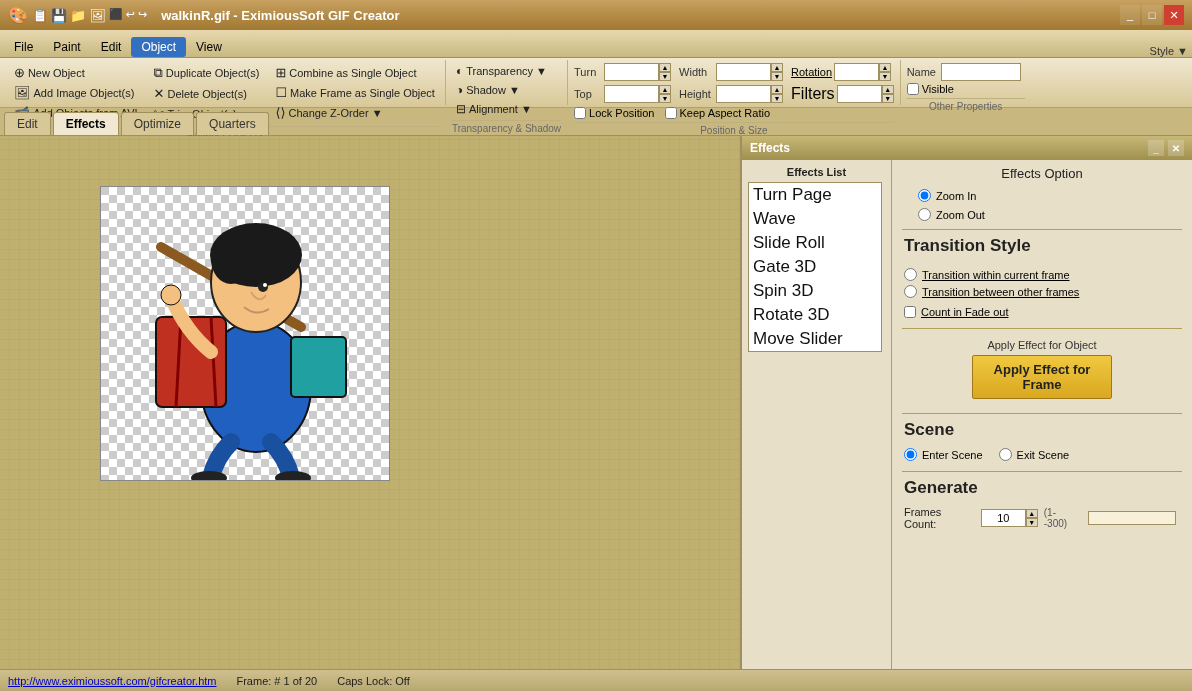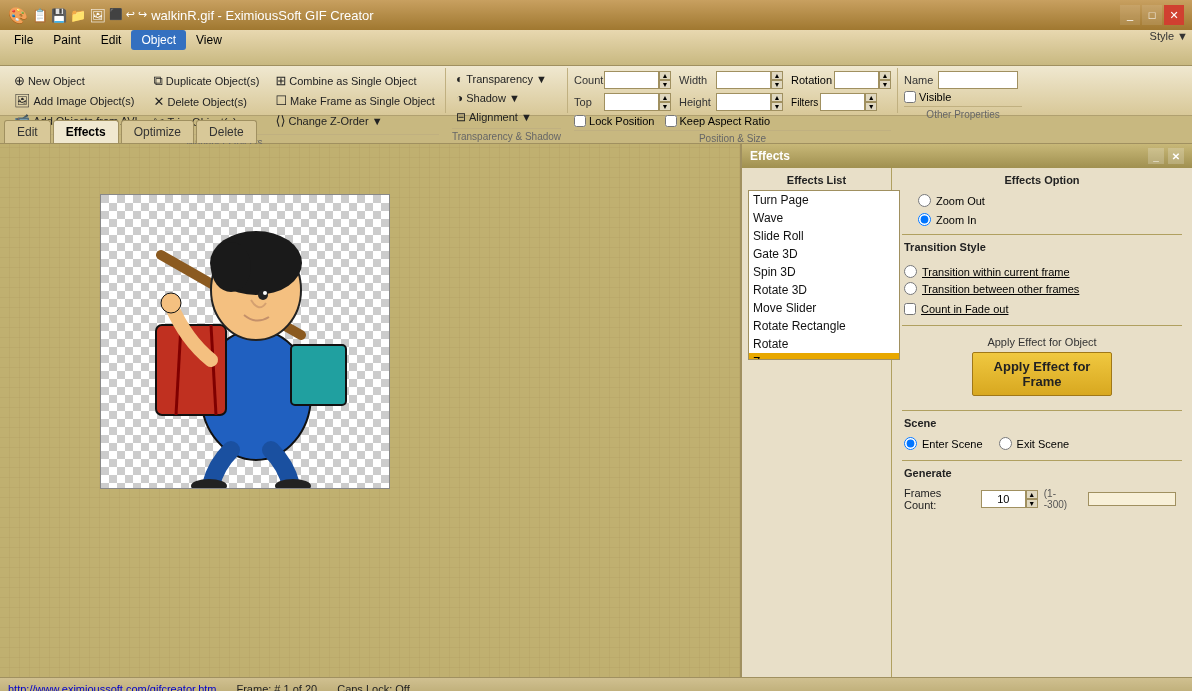--- a/index.html
+++ b/index.html
@@ -22,23 +22,23 @@
       width: 20px; height: 20px;
       display: flex; align-items: center; justify-content: center;
       font-size: 11px; cursor: pointer; color: white;
       background: rgba(255,255,255,0.1);
     }
     .title-btn.close { background: #d04030; }
 
     
     .menu-bar {
       background: linear-gradient(to bottom, #e8d8b0, #c8b880);
-      height: 36px;
-      display: flex;
-      align-items: flex-start;
+      height: 28px;
+      display: flex;
+      align-items: flex-end;
       padding: 0 4px;
       border-bottom: 1px solid #a09060;
     }
     .menu-item {
       padding: 3px 10px;
       cursor: pointer;
       font-size: 12px;
       color: #000;
       border-radius: 3px;
     }
@@ -176,58 +176,58 @@
       border-right: 1px solid #b0a060;
     }
     .effects-list-title {
       font-size: 11px;
       font-weight: bold;
       text-align: center;
       margin-bottom: 4px;
       color: #222;
     }
     .effects-listbox {
-      width: 152px;
+      width: 134px;
       height: 170px;
       border: 1px solid #a09060;
       background: white;
       overflow-y: scroll;
-      font-size: 12px;
+      font-size: 17px;
     }
     .effects-listbox-item {
       padding: 2px 4px;
       cursor: pointer;
       color: #111;
     }
     .effects-listbox-item.selected { background: #e8a800; color: #000; }
 
     
     .effects-options-section {
       flex: 1;
       padding: 6px;
     }
     .effects-options-title {
-      font-size: 11px;
-      font-weight: bold;
+      font-size: 13px;
+      font-weight: normal;
       text-align: center;
       margin-bottom: 8px;
       color: #222;
     }
     .radio-group { display: flex; flex-direction: column; gap: 6px; margin: 8px 0; }
     .radio-item { display: flex; align-items: center; gap: 5px; font-size: 11px; cursor: pointer; }
     .radio-item input { cursor: pointer; }
 
     
     .section-divider {
       height: 1px;
       background: #b0a060;
       margin: 6px 4px;
     }
     .section-label {
-      font-size: 11px;
+      font-size: 17px;
       font-weight: bold;
       color: #222;
       margin: 4px 6px;
     }
     .panel-section { padding: 4px 6px; }
     .apply-btn {
       background: linear-gradient(to bottom, #f0c840, #d8a820);
       border: 1px solid #a07818;
       color: #222;
       font-size: 13px;
@@ -281,21 +281,21 @@
     <span style="font-size:16px;">🎨</span>
     <span style="display:flex;gap:3px;font-size:13px;">
       <span>📋</span>
       <span>💾</span>
       <span>📁</span>
       <span>🖼</span>
       <span style="font-size:11px;">⬛</span>
       <span style="font-size:11px;">↩</span>
       <span style="font-size:11px;">↪</span>
     </span>
-    <span style="margin-left:0;">walkinR.gif - EximiousSoft GIF Creator</span>
+    <span style="margin-left:10px;font-weight:bold;">walkinR.gif - EximiousSoft GIF Creator</span>
   </div>
   <div class="title-controls">
     <div class="title-btn">_</div>
     <div class="title-btn">□</div>
     <div class="title-btn close">✕</div>
   </div>
 </div>
 
 <div class="menu-bar">
   <div class="menu-item">File</div>
@@ -370,37 +370,37 @@
         <span style="font-size:12px;">⊟</span>
         <span>Alignment ▼</span>
       </div>
     </div>
     <div class="toolbar-group-label">Transparency &amp; Shadow</div>
   </div>
 
   <div class="toolbar-group" style="min-width:220px;">
     <div style="display:flex; flex-direction:column; gap:2px; flex:1; padding-top:2px;">
       <div class="toolbar-row">
-        <span class="tb-label" style="width:28px;">Count</span>
+        <span class="tb-label" style="width:28px;">Turn</span>
         <div class="spinbox">
           <input type="text" value="" style="">
           <div class="spinbox-btns">
             <div class="spinbox-btn">▲</div>
             <div class="spinbox-btn">▼</div>
           </div>
         </div>
         <span class="tb-label" style="width:35px; margin-left:6px;">Width</span>
         <div class="spinbox">
           <input type="text" value="" style="">
           <div class="spinbox-btns">
             <div class="spinbox-btn">▲</div>
             <div class="spinbox-btn">▼</div>
           </div>
         </div>
-        <span style="font-size:11px;margin-left:6px;">Rotation</span>
+        <span style="font-size:11px;margin-left:6px;text-decoration:underline;">Rotation</span>
         <div class="spinbox">
           <input type="text" value="" style="width: 45px;">
           <div class="spinbox-btns">
             <div class="spinbox-btn">▲</div>
             <div class="spinbox-btn">▼</div>
           </div>
         </div>
       </div>
       <div class="toolbar-row">
         <span class="tb-label" style="width:28px;">Top</span>
@@ -412,21 +412,21 @@
           </div>
         </div>
         <span class="tb-label" style="width:35px; margin-left:6px;">Height</span>
         <div class="spinbox">
           <input type="text" value="" style="">
           <div class="spinbox-btns">
             <div class="spinbox-btn">▲</div>
             <div class="spinbox-btn">▼</div>
           </div>
         </div>
-        <span style="font-size:10px;margin-left:6px;">Filters</span>
+        <span style="font-size:16px;margin-left:6px;">Filters</span>
         <div class="spinbox">
           <input type="text" value="" style="width: 45px;">
           <div class="spinbox-btns">
             <div class="spinbox-btn">▲</div>
             <div class="spinbox-btn">▼</div>
           </div>
         </div>
       </div>
       <div class="toolbar-row">
         <label class="tb-check">
@@ -456,21 +456,21 @@
       </div>
     </div>
     <div class="toolbar-group-label">Other Properties</div>
   </div>
 </div>
 
 <div class="tabs-bar">
   <div class="tab">Edit</div>
   <div class="tab active">Effects</div>
   <div class="tab">Optimize</div>
-  <div class="tab">Delete</div>
+  <div class="tab">Quarters</div>
 </div>
 
 <div class="main-area">
 
   <div class="canvas-area">
     <div class="canvas-grid"></div>
 
     <div class="canvas-content">
       
       <svg width="290" height="295" viewBox="0 0 290 295" xmlns="http://www.w3.org/2000/svg">
@@ -549,26 +549,26 @@
           <div class="effects-listbox-item selected">Zoom</div>
           <div class="effects-listbox-item">Quarters Slider</div>
         </div>
       </div>
 
       <div class="effects-options-section">
         <div class="effects-options-title">Effects Option</div>
 
         <div class="radio-group" style="margin-left:20px;">
           <label class="radio-item">
+            <input type="radio" name="zoomOption" checked="" style="">
+            <span>Zoom In</span>
+          </label>
+          <label class="radio-item">
             <input type="radio" name="zoomOption" style="">
             <span>Zoom Out</span>
-          </label>
-          <label class="radio-item">
-            <input type="radio" name="zoomOption" checked="" style="">
-            <span>Zoom In</span>
           </label>
         </div>
 
         <div class="section-divider"></div>
 
         <div class="section-label">Transition Style</div>
 
         <div class="panel-section">
           <div style="display:flex; gap:10px;text-decoration:underline;">
             <div style="display:flex; flex-direction:column; gap:4px; margin-top:4px;">

